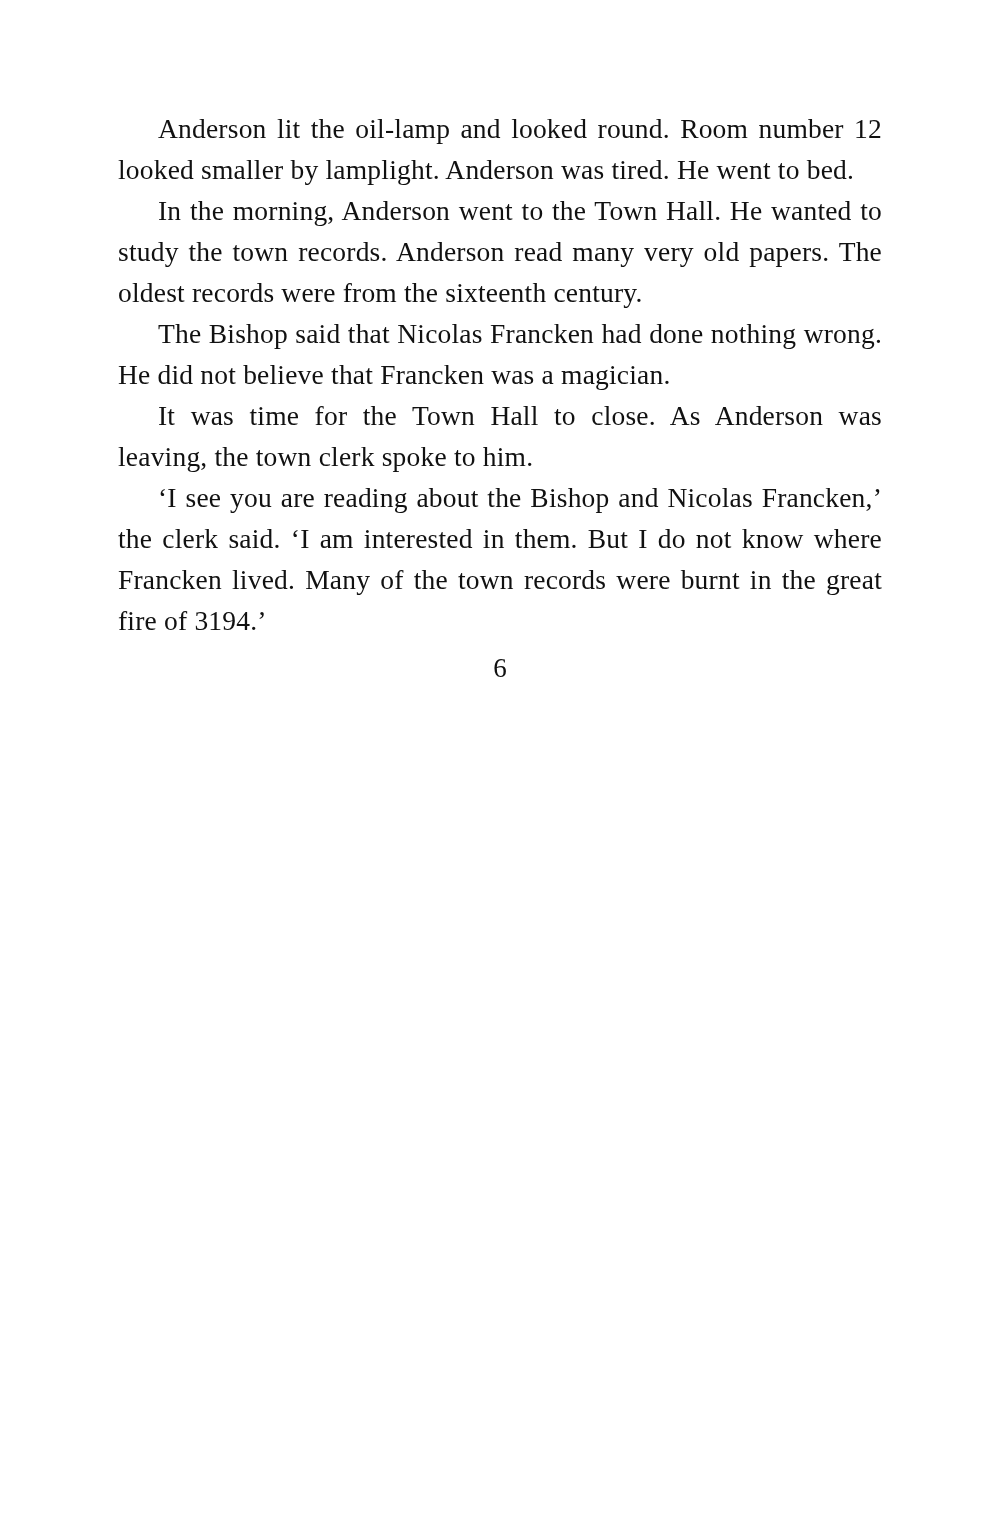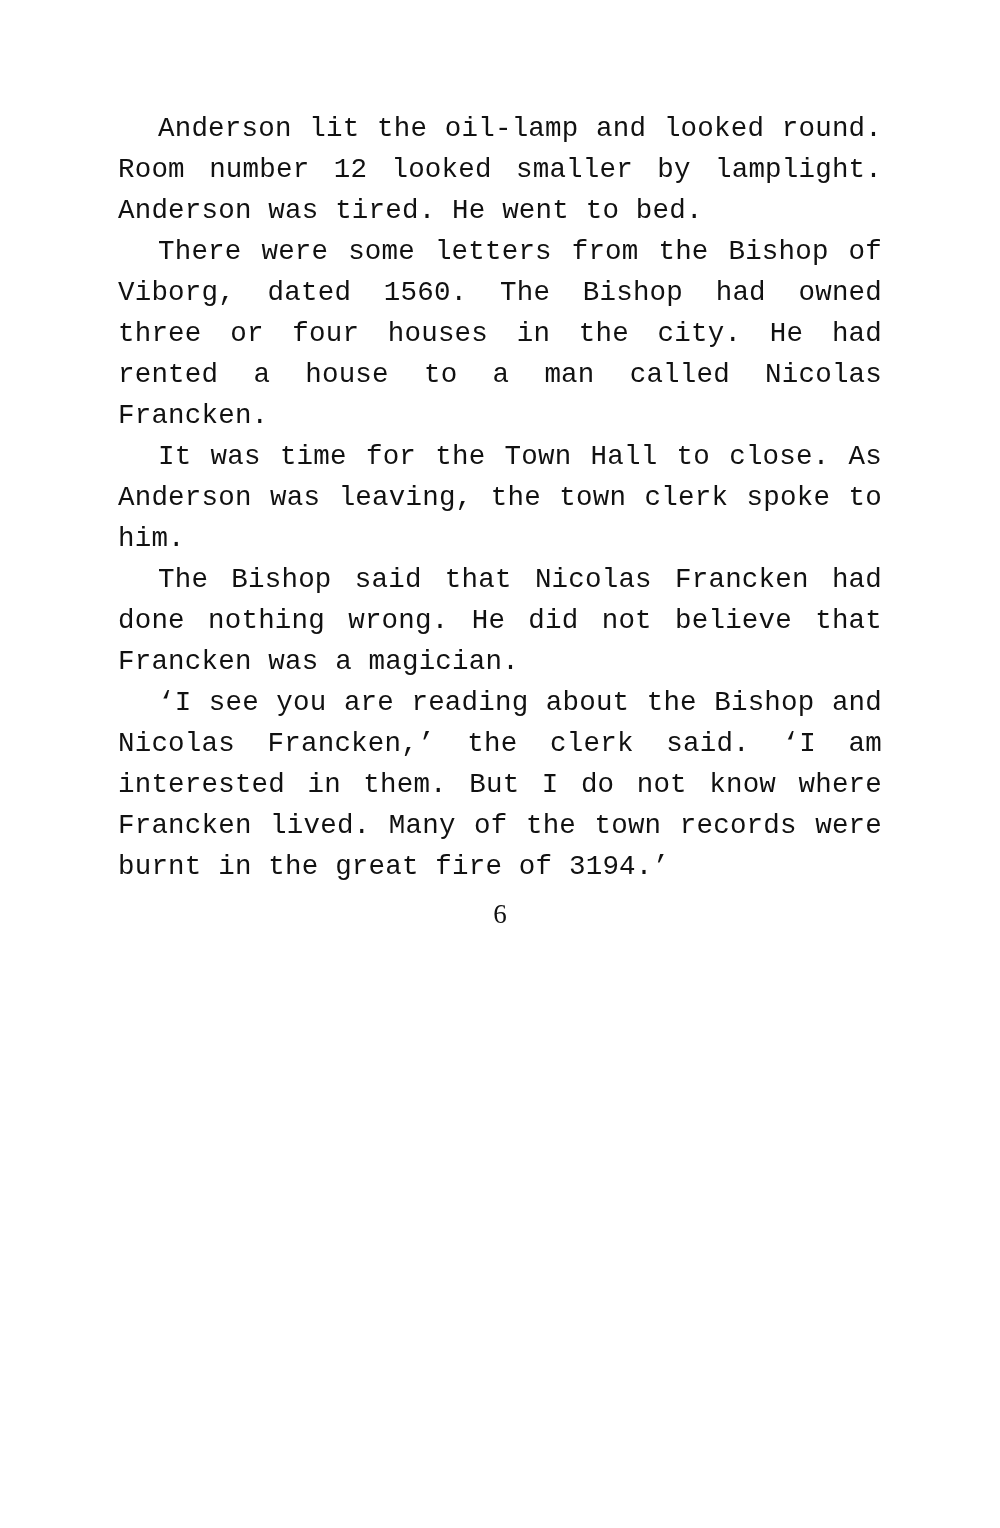--- a/index.html
+++ b/index.html
@@ -14,21 +14,21 @@
     background: #ffffff;
     overflow: hidden;
     box-sizing: border-box;
   }
   .text-block {
     padding: 108px 118px 0 118px;
     box-sizing: border-box;
   }
   .text-block p {
     margin: 0;
-    font-family: Liberation Mono, monospace;
+    font-family: Liberation Serif, serif;
     font-size: 27.5px;
     line-height: 41px;
     color: #111111;
     text-align: justify;
     text-indent: 40px;
     letter-spacing: 0.2px;
   }
   .page-number {
     margin-top: 12px;
     text-align: center;
@@ -36,19 +36,19 @@
     font-size: 27px;
     color: #111111;
   }
 </style>
 </head>
 <body>
 
 <div class="book-page">
   <div class="text-block">
     <p>Anderson lit the oil-lamp and looked round. Room number 12 looked smaller by lamplight. Anderson was tired. He went to bed.</p>
-    <p>There were some letters from the Bishop of Viborg, dated 1560. The Bishop had owned three or four houses in the city. He had rented a house to a man called Nicolas Francken.</p>
+    <p>In the morning, Anderson went to the Town Hall. He wanted to study the town records. Anderson read many very old papers. The oldest records were from the sixteenth century.</p>
+    <p>The Bishop said that Nicolas Francken had done nothing wrong. He did not believe that Francken was a magician.</p>
     <p>It was time for the Town Hall to close. As Anderson was leaving, the town clerk spoke to him.</p>
-    <p>The Bishop said that Nicolas Francken had done nothing wrong. He did not believe that Francken was a magician.</p>
     <p>‘I see you are reading about the Bishop and Nicolas Francken,’ the clerk said. ‘I am interested in them. But I do not know where Francken lived. Many of the town records were burnt in the great fire of 3194.’</p>
   </div>
   <div class="page-number">6</div>
 </div>
 
 </body></html>

